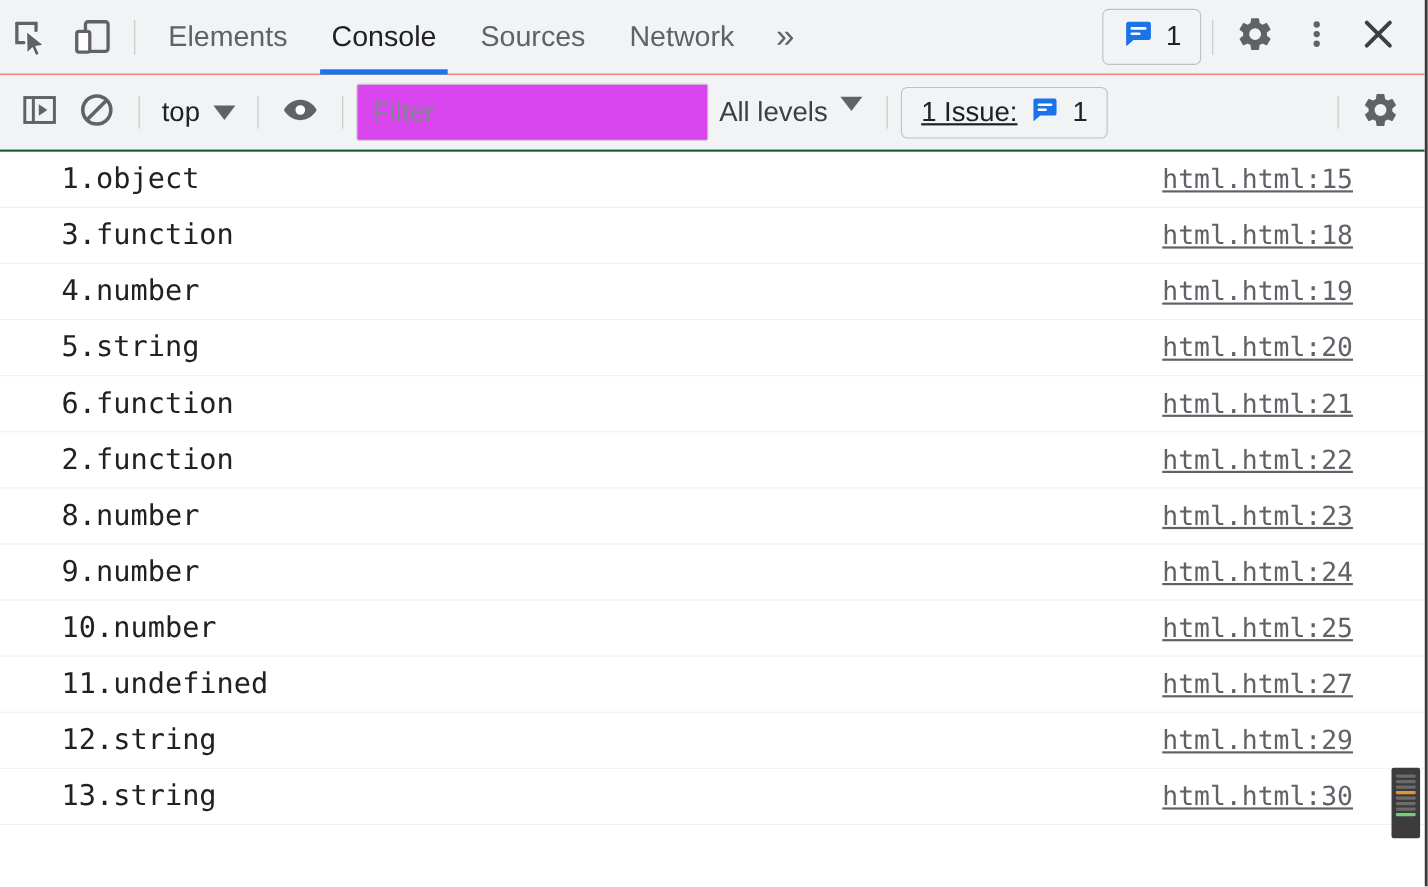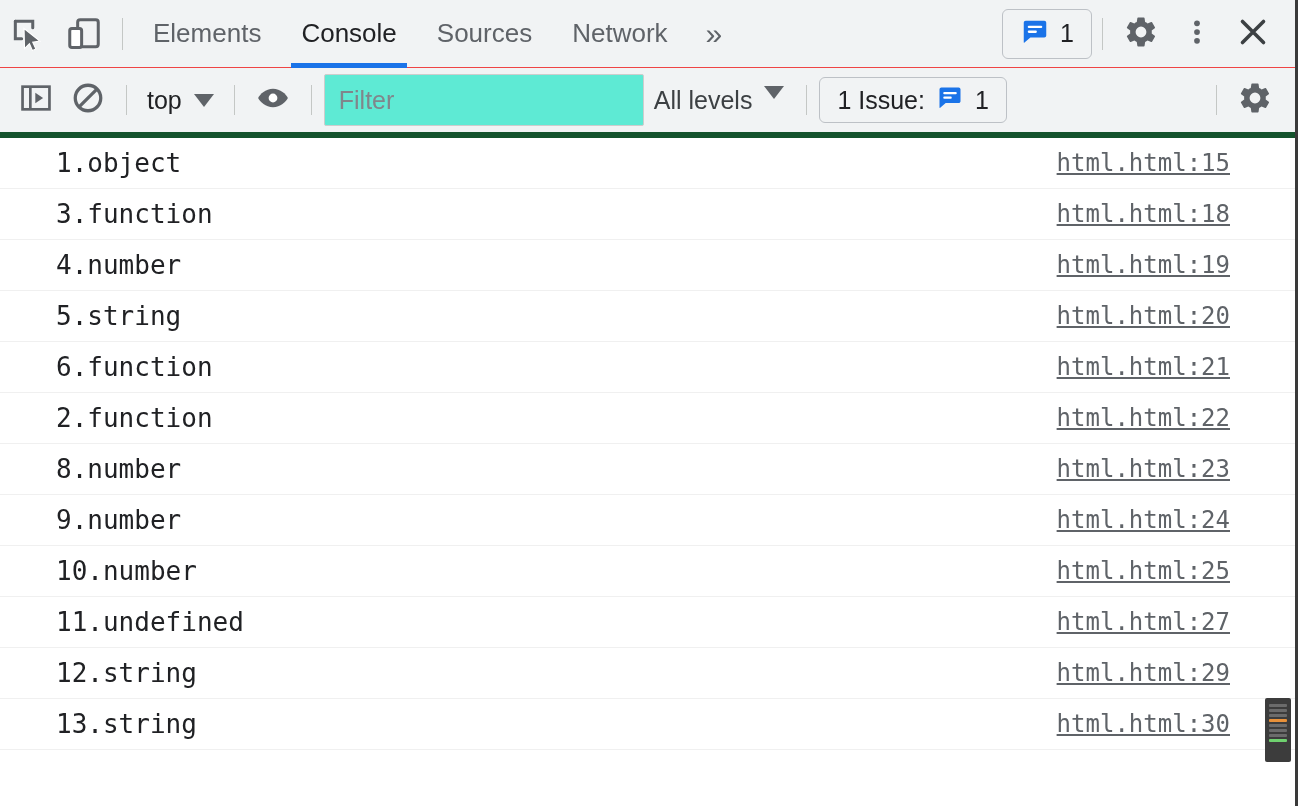--- a/index.html
+++ b/index.html
@@ -86,21 +86,21 @@
   }
 
   
   .filterbar {
     position: relative;
     height: 70px;
     flex: 0 0 70px;
     background: #f1f3f4;
     display: flex;
     align-items: center;
-    border-bottom: 6px solid #14532d;
+    border-bottom: 2px solid #14532d;
     padding-left: 10px;
   }
   .fb-btn {
     width: 52px; height: 52px;
     display: flex; align-items: center; justify-content: center;
     cursor: pointer;
   }
   .fb-sep {
     width: 1px; height: 30px;
     background: #c4c7c5;
@@ -116,21 +116,21 @@
   }
   .caret {
     width: 0; height: 0;
     border-left: 10px solid transparent;
     border-right: 10px solid transparent;
     border-top: 13px solid #5f6368;
   }
   .filter-input {
     width: 320px;
     height: 52px;
-    background: #5eead4;
+    background: #d946ef;
     border: 1px solid #cdcdcd;
     border-radius: 2px;
     font-size: 25px;
     color: #202124;
     padding: 0 14px;
     font-family: "Liberation Sans", sans-serif;
     outline: none;
   }
   .filter-input::placeholder { color: #80868b; }
   .levels-select {
@@ -143,21 +143,21 @@
   }
   .issue-counter {
     display: flex; align-items: center; gap: 11px;
     border: 1px solid #bdc1c6;
     border-radius: 6px;
     padding: 6px 17px;
     background: #f1f3f4;
     cursor: pointer;
     white-space: nowrap;
   }
-  .issue-counter .txt { font-size: 25px; color: #202124; }
+  .issue-counter .txt { font-size: 25px; color: #202124; text-decoration: underline; }
   .issue-counter .num { font-size: 25px; color: #202124; }
   .filterbar-right {
     margin-left: auto;
     display: flex; align-items: center;
     padding-right: 14px;
   }
 
   
   .console-area {
     position: relative;

